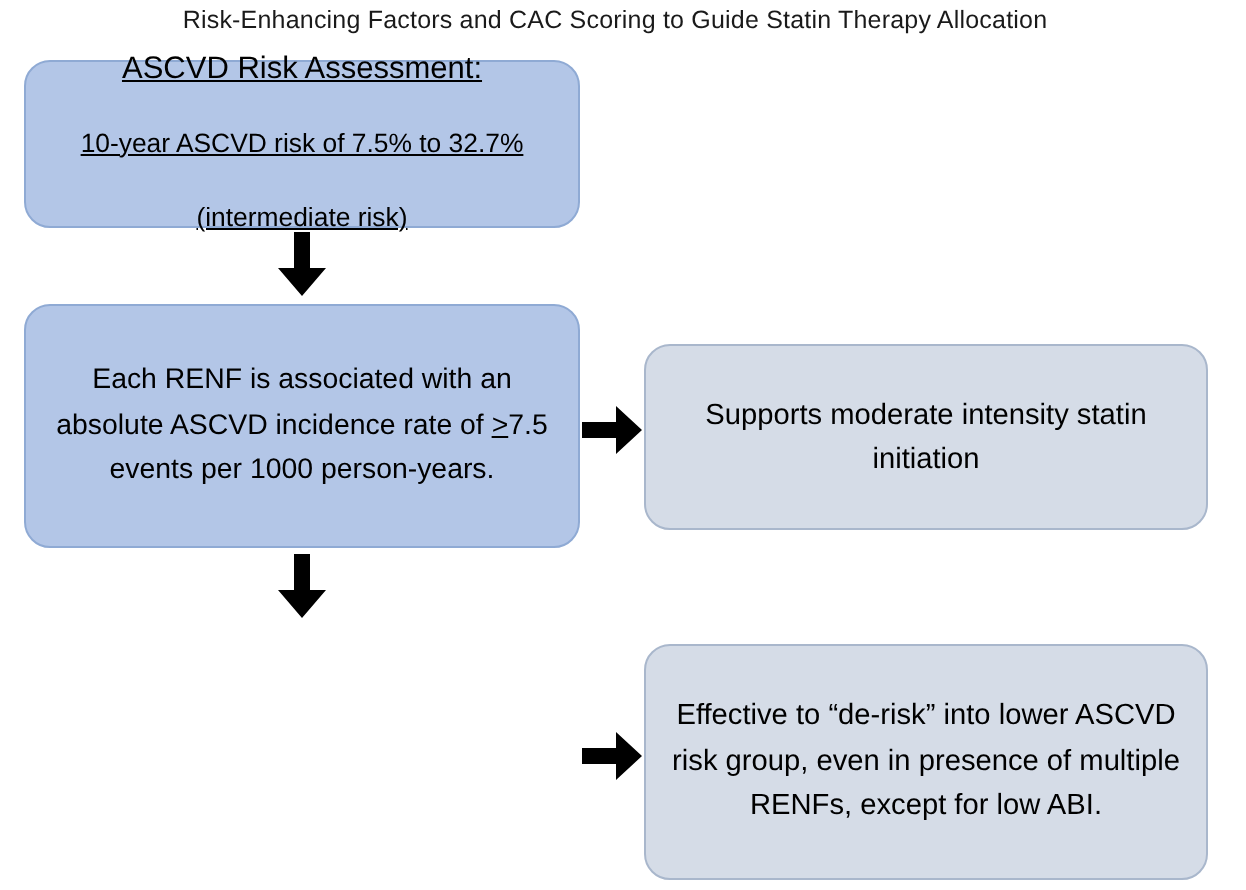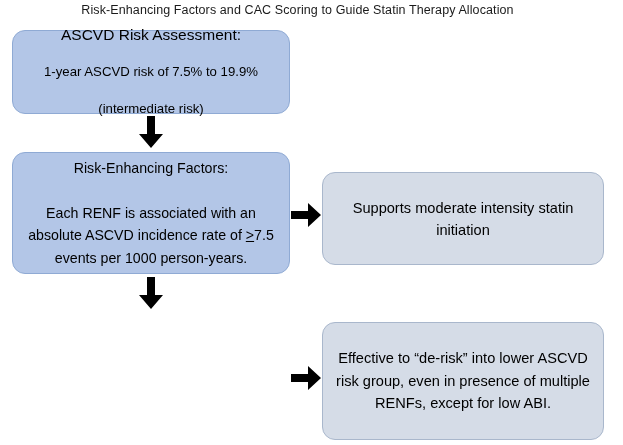--- a/index.html
+++ b/index.html
@@ -24,20 +24,21 @@
     position: absolute;
     left: 0;
     top: 2px;
     width: 595px;
     text-align: center;
     font-size: 12.5px;
     line-height: 16px;
     color: #1a1a1a;
     letter-spacing: 0.1px;
     white-space: nowrap;
+    padding-left: 10px;
   }
   .node {
     position: absolute;
     box-sizing: border-box;
     border-radius: 13px;
     border: 1px solid #8ea5cc;
     display: flex;
     align-items: center;
     justify-content: center;
     text-align: center;
@@ -50,21 +51,21 @@
   .node-primary {
     background: #b3c6e7;
     border-color: #8faad4;
   }
   .node-secondary {
     background: #d5dce7;
     border-color: #a9b7cc;
   }
   
   #node-ascvd {
-    left: 12px; top: 30px; width: 278px; height: 84px;
+    left: 12px; top: 30px; width: 278px; height: 84px; text-decoration: underline;
   }
   #node-renf {
     left: 12px; top: 152px; width: 278px; height: 122px;
   }
   #node-cac {
     left: 12px; top: 313px; width: 278px; height: 127px;
   }
   #node-statin {
     left: 322px; top: 172px; width: 282px; height: 93px;
   }
@@ -95,34 +96,33 @@
 </head>
 <body>
 
 <div id="canvas">
 
   <div class="title">Risk-Enhancing Factors and CAC Scoring to Guide Statin Therapy Allocation</div>
 
   <div class="node node-primary" id="node-ascvd">
     <div class="txt">
       <div class="lead">ASCVD Risk Assessment:</div>
-      <div>1-year ASCVD risk of 7.5% to 19.9%</div>
+      <div>10-year ASCVD risk of 7.5% to 32.7%</div>
       <div>(intermediate risk)</div>
     </div>
   </div>
 
   <div class="arrow" id="arrow-ascvd-renf">
     <svg width="26" height="33" viewBox="0 0 26 33">
       <polygon points="9,0 17,0 17,18 25,18 13,32 1,18 9,18" fill="#000000"></polygon>
     </svg>
   </div>
 
   <div class="node node-primary" id="node-renf">
     <div class="txt">
-      <div>Risk-Enhancing Factors:</div>
       <div><span>Each RENF is associated with an absolute ASCVD incidence rate of </span><span class="geq">&gt;</span><span>7.5 events per 1000 person-years.</span></div>
     </div>
   </div>
 
   <div class="arrow" id="arrow-renf-cac">
     <svg width="26" height="33" viewBox="0 0 26 33">
       <polygon points="9,0 17,0 17,18 25,18 13,32 1,18 9,18" fill="#000000"></polygon>
     </svg>
   </div>
 

